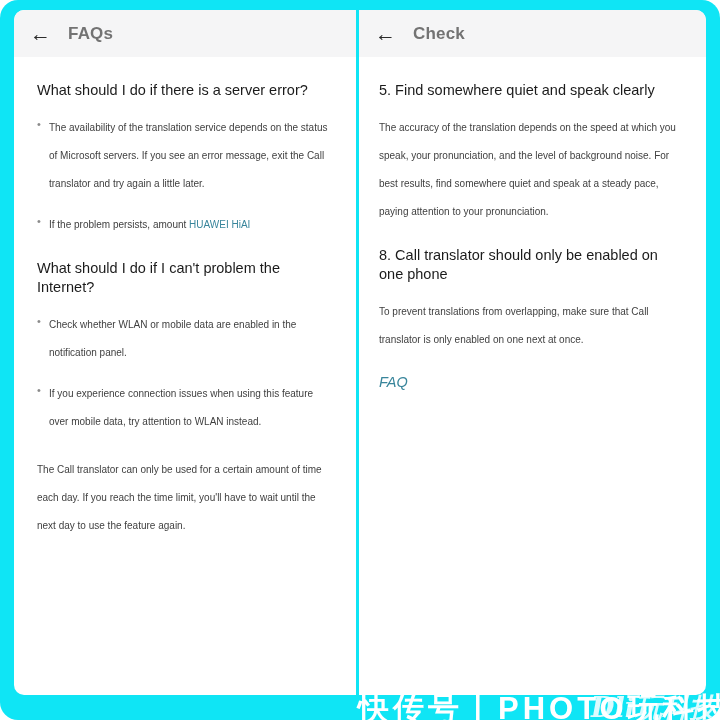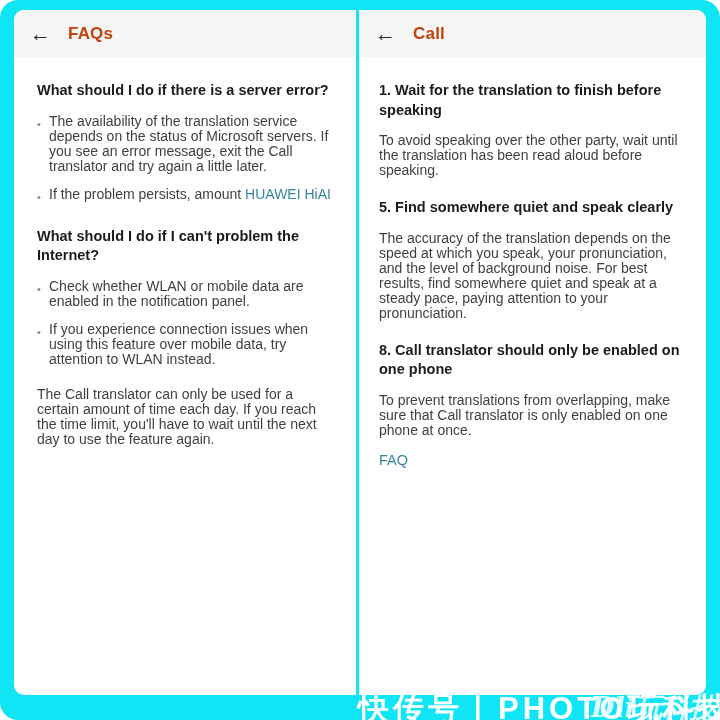--- a/index.html
+++ b/index.html
@@ -47,66 +47,68 @@
   .back {
     font-size: 21px;
     color: #2b2b2b;
     width: 30px;
     cursor: pointer;
     line-height: 47px;
   }
   .appbar-title {
     font-size: 17px;
     font-weight: bold;
-    color: #c2410c;
+    color: #737373;
     margin-left: 8px;
     letter-spacing: 0.2px;
   }
   .content {
     flex: 1;
     padding: 24px 22px 0 23px;
     box-sizing: border-box;
   }
   .panel.right .content { padding: 24px 22px 0 20px; }
   .q-heading {
     font-size: 14.5px;
-    font-weight: bold;
+    font-weight: normal;
     color: #1b1b1b;
     line-height: 1.35;
     margin: 0 0 13px 0;
   }
   .section { margin-bottom: 20px; }
   .bullet-row {
     display: flex;
     margin: 0 0 13px 0;
   }
   .bullet-dot {
     flex: 0 0 auto;
     width: 12px;
     margin-top: 1px;
     color: #8a8a8a;
     font-size: 11px;
     line-height: 19px;
     text-align: left;
   }
   .bullet-text, .para {
-    font-size: 14px;
+    font-size: 10px;
     color: #3f3f3f;
-    line-height: 15px;
+    line-height: 28px;
   }
   .para { margin: 0 0 13px 0; }
   .inline-link, .text-link {
     color: #38859B;
     cursor: pointer;
     text-align: right;
   }
   .text-link {
     font-size: 14.5px;
     line-height: 19px;
     display: inline-block;
+    margin-top: 6px;
+    font-style: italic;
   }
   .watermark {
     position: absolute;
     left: 358px;
     bottom: -10px;
     font-size: 31px;
     font-weight: bold;
     color: #ffffff;
     white-space: nowrap;
     letter-spacing: 4px;
@@ -170,37 +172,33 @@
         </div>
 
       </div>
     </div>
 
     <div class="divider"></div>
 
     <div class="panel right">
       <div class="appbar">
         <span class="back">←</span>
-        <span class="appbar-title">Call</span>
+        <span class="appbar-title">Check</span>
       </div>
       <div class="content">
 
-        <div class="section">
-          <div class="q-heading">1. Wait for the translation to finish before speaking</div>
-          <div class="para">To avoid speaking over the other party, wait until the translation has been read aloud before speaking.</div>
-        </div>
 
         <div class="section">
           <div class="q-heading">5. Find somewhere quiet and speak clearly</div>
           <div class="para">The accuracy of the translation depends on the speed at which you speak, your pronunciation, and the level of background noise. For best results, find somewhere quiet and speak at a steady pace, paying attention to your pronunciation.</div>
         </div>
 
         <div class="section">
           <div class="q-heading">8. Call translator should only be enabled on one phone</div>
-          <div class="para">To prevent translations from overlapping, make sure that Call translator is only enabled on one phone at once.</div>
+          <div class="para">To prevent translations from overlapping, make sure that Call translator is only enabled on one next at once.</div>
           <span class="text-link">FAQ</span>
         </div>
 
       </div>
     </div>
 
   </div>
 
   <div class="watermark">快传号丨PHOTO玩科技</div>
   <div class="watermark-script">Dli玩科技</div>

